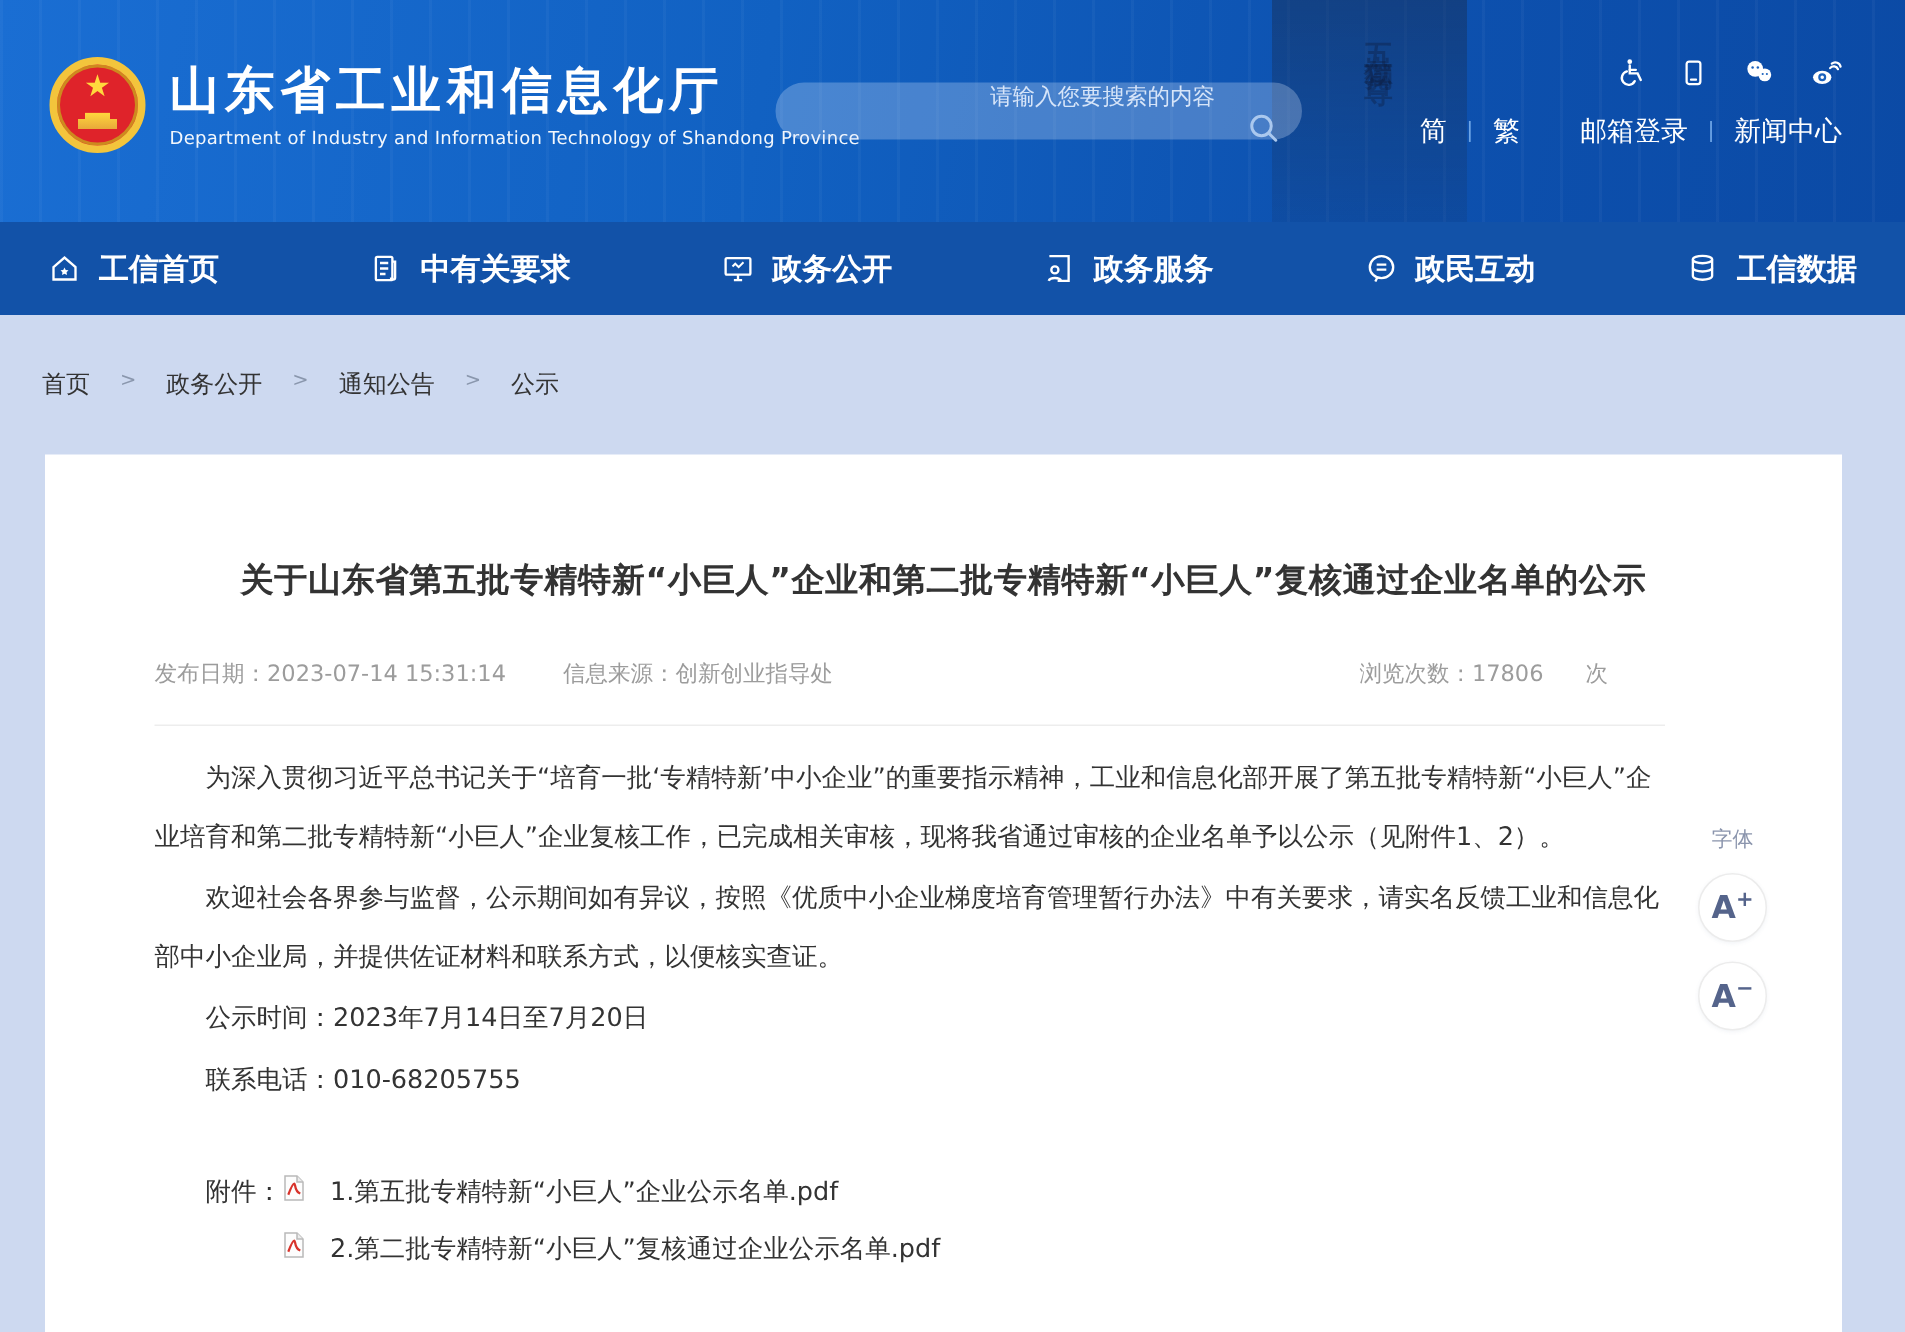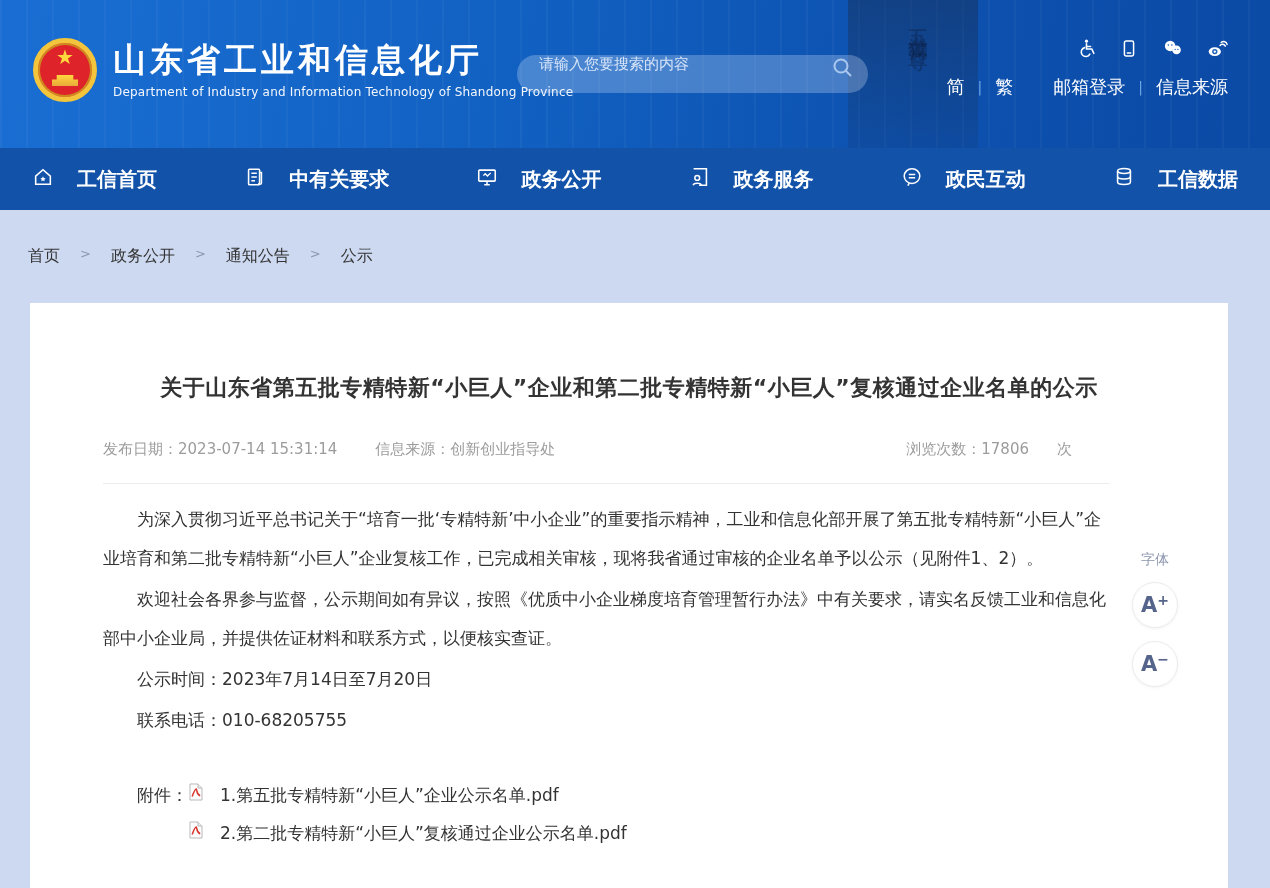--- a/index.html
+++ b/index.html
@@ -43,21 +43,21 @@
     width: 26px; height: 11px; background: linear-gradient(#ffd83d, #e8a93a);
     clip-path: polygon(0 100%, 0 40%, 18% 40%, 18% 0, 82% 0, 82% 40%, 100% 40%, 100% 100%);
   }
   .brand-text { margin-left: 16px; color: #fff; }
   .site-title { font-size: 33px; font-weight: bold; letter-spacing: 4px; line-height: 1.15; }
   .site-subtitle { font-size: 12px; margin-top: 6px; opacity: .95; letter-spacing: .2px; }
 
   .search {
     position: absolute; left: 517px; top: 55px; width: 351px; height: 38px;
     background: rgba(225,238,255,.27); border-radius: 19px;
-    display: flex; align-items: flex-start; padding: 0 14px 0 22px;
+    display: flex; align-items: flex-end; padding: 0 14px 0 22px; flex-direction: column;
   }
   .search input {
     flex: 1; background: transparent; border: none; outline: none;
     font-size: 15px; color: #fff; font-family: inherit;
   }
   .search input::placeholder { color: #dfeafb; opacity: .95; }
   .search-icon { display: flex; cursor: pointer; }
 
   .header-right { position: absolute; right: 42px; top: 38px; text-align: right; }
   .icon-row { display: flex; gap: 22px; justify-content: flex-end; align-items: center; }
@@ -65,21 +65,21 @@
   .link-row { margin-top: 16px; display: flex; align-items: center; gap: 13px; justify-content: flex-end; }
   .link-row a { color: #fff; font-size: 18px; text-decoration: none; cursor: pointer; }
   .link-sep { color: #6fa6e6; font-size: 14px; }
 
   
   .nav {
     height: 62px; background: #1252a8;
     display: flex; align-items: center; justify-content: space-between;
     padding: 0 32px;
   }
-  .nav-item { display: flex; align-items: flex-start; gap: 23px; color: #fff; font-size: 20px; font-weight: 600; cursor: pointer; text-decoration: none; }
+  .nav-item { display: flex; align-items: center; gap: 12px; color: #fff; font-size: 20px; font-weight: 600; cursor: pointer; text-decoration: none; }
   .nav-item svg { display: block; }
 
   
   .breadcrumb-strip { height: 93px; display: flex; align-items: center; padding: 0 28px; }
   .breadcrumb { display: flex; align-items: flex-start; font-size: 16px; color: #333; }
   .crumb { cursor: pointer; }
   .crumb-sep { color: #8a97ad; margin: 0 20px; font-size: 13px; }
 
   
   .card {
@@ -182,21 +182,21 @@
           </svg>
       </span>
     </div>
     <div class="link-row">
       <a>简</a>
       <span class="link-sep">|</span>
       <a>繁</a>
       <span style="width:14px"></span>
       <a>邮箱登录</a>
       <span class="link-sep">|</span>
-      <a>信息来源</a>
+      <a>新闻中心</a>
     </div>
   </div>
 </div>
 
 <div class="nav">
   <a class="nav-item">
     <svg width="22" height="22" viewBox="0 0 24 24" fill="none" stroke="#fff" stroke-width="1.7">
         <path d="M4 11 L12 4 L20 11 V20 H4 Z"></path>
         <path d="M12 11.2l.9 1.8 2 .3-1.4 1.4.3 2-1.8-.9-1.8.9.3-2-1.4-1.4 2-.3z" fill="#fff" stroke="none"></path>
       </svg>

